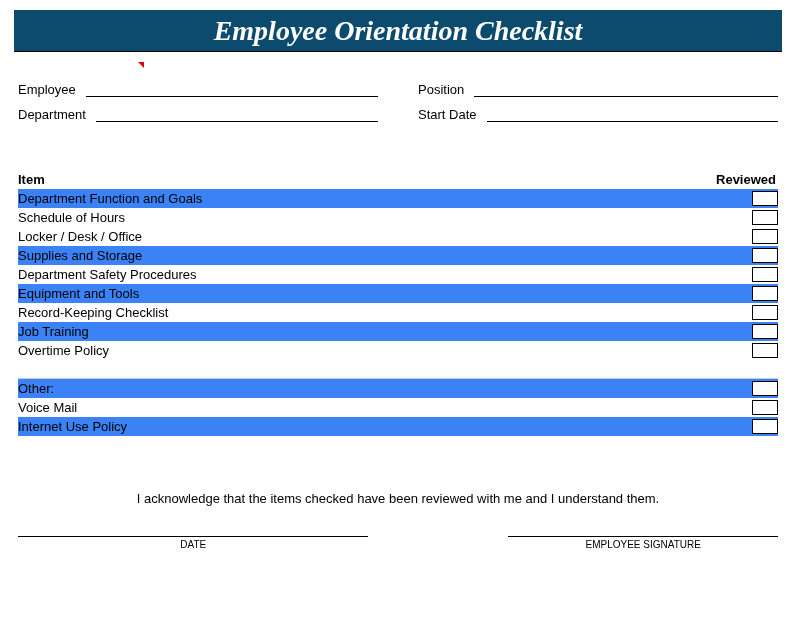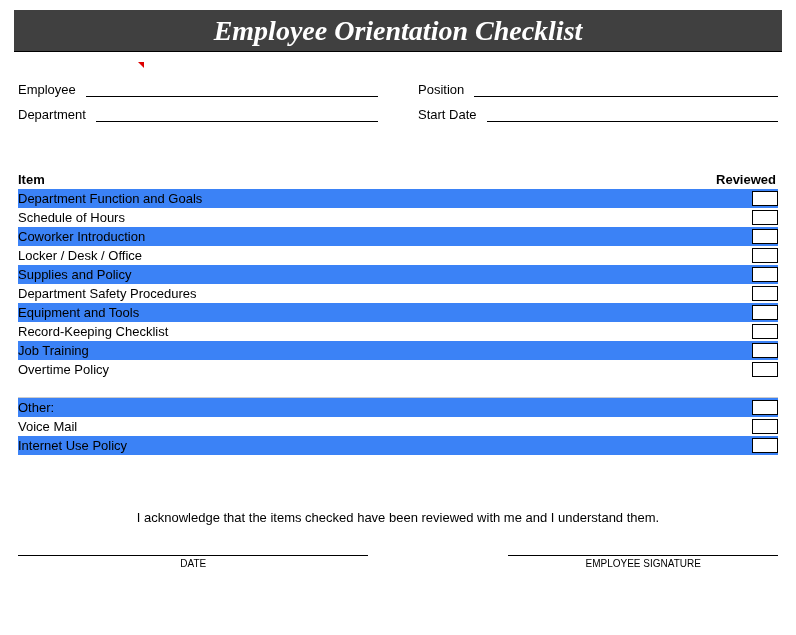--- a/index.html
+++ b/index.html
@@ -5,21 +5,21 @@
     * { margin: 0; padding: 0; box-sizing: border-box; }
     body {
       font-family: Arial, sans-serif;
       font-size: 13px;
       width: 796px;
       height: 635px;
       background: #fff;
       position: relative;
     }
     .header {
-      background: #404040;
+      background: #0c4a6e;
       height: 42px;
       margin: 10px 14px 0 14px;
       display: flex;
       align-items: center;
       justify-content: center;
       border-bottom: 1px solid #000;
     }
     .header-title {
       color: #fff;
       font-family: 'Times New Roman', serif;
@@ -154,34 +154,28 @@
         <div class="checkbox-cell">
           <div class="checkbox"></div>
         </div>
       </div>
       <div class="checklist-row">
         <div class="item-text">Schedule of Hours</div>
         <div class="checkbox-cell">
           <div class="checkbox"></div>
         </div>
       </div>
-      <div class="checklist-row alt">
-        <div class="item-text">Coworker Introduction</div>
-        <div class="checkbox-cell">
-          <div class="checkbox"></div>
-        </div>
-      </div>
       <div class="checklist-row">
         <div class="item-text">Locker / Desk / Office</div>
         <div class="checkbox-cell">
           <div class="checkbox"></div>
         </div>
       </div>
       <div class="checklist-row alt">
-        <div class="item-text">Supplies and Policy</div>
+        <div class="item-text">Supplies and Storage</div>
         <div class="checkbox-cell">
           <div class="checkbox"></div>
         </div>
       </div>
       <div class="checklist-row">
         <div class="item-text">Department Safety Procedures</div>
         <div class="checkbox-cell">
           <div class="checkbox"></div>
         </div>
       </div>

